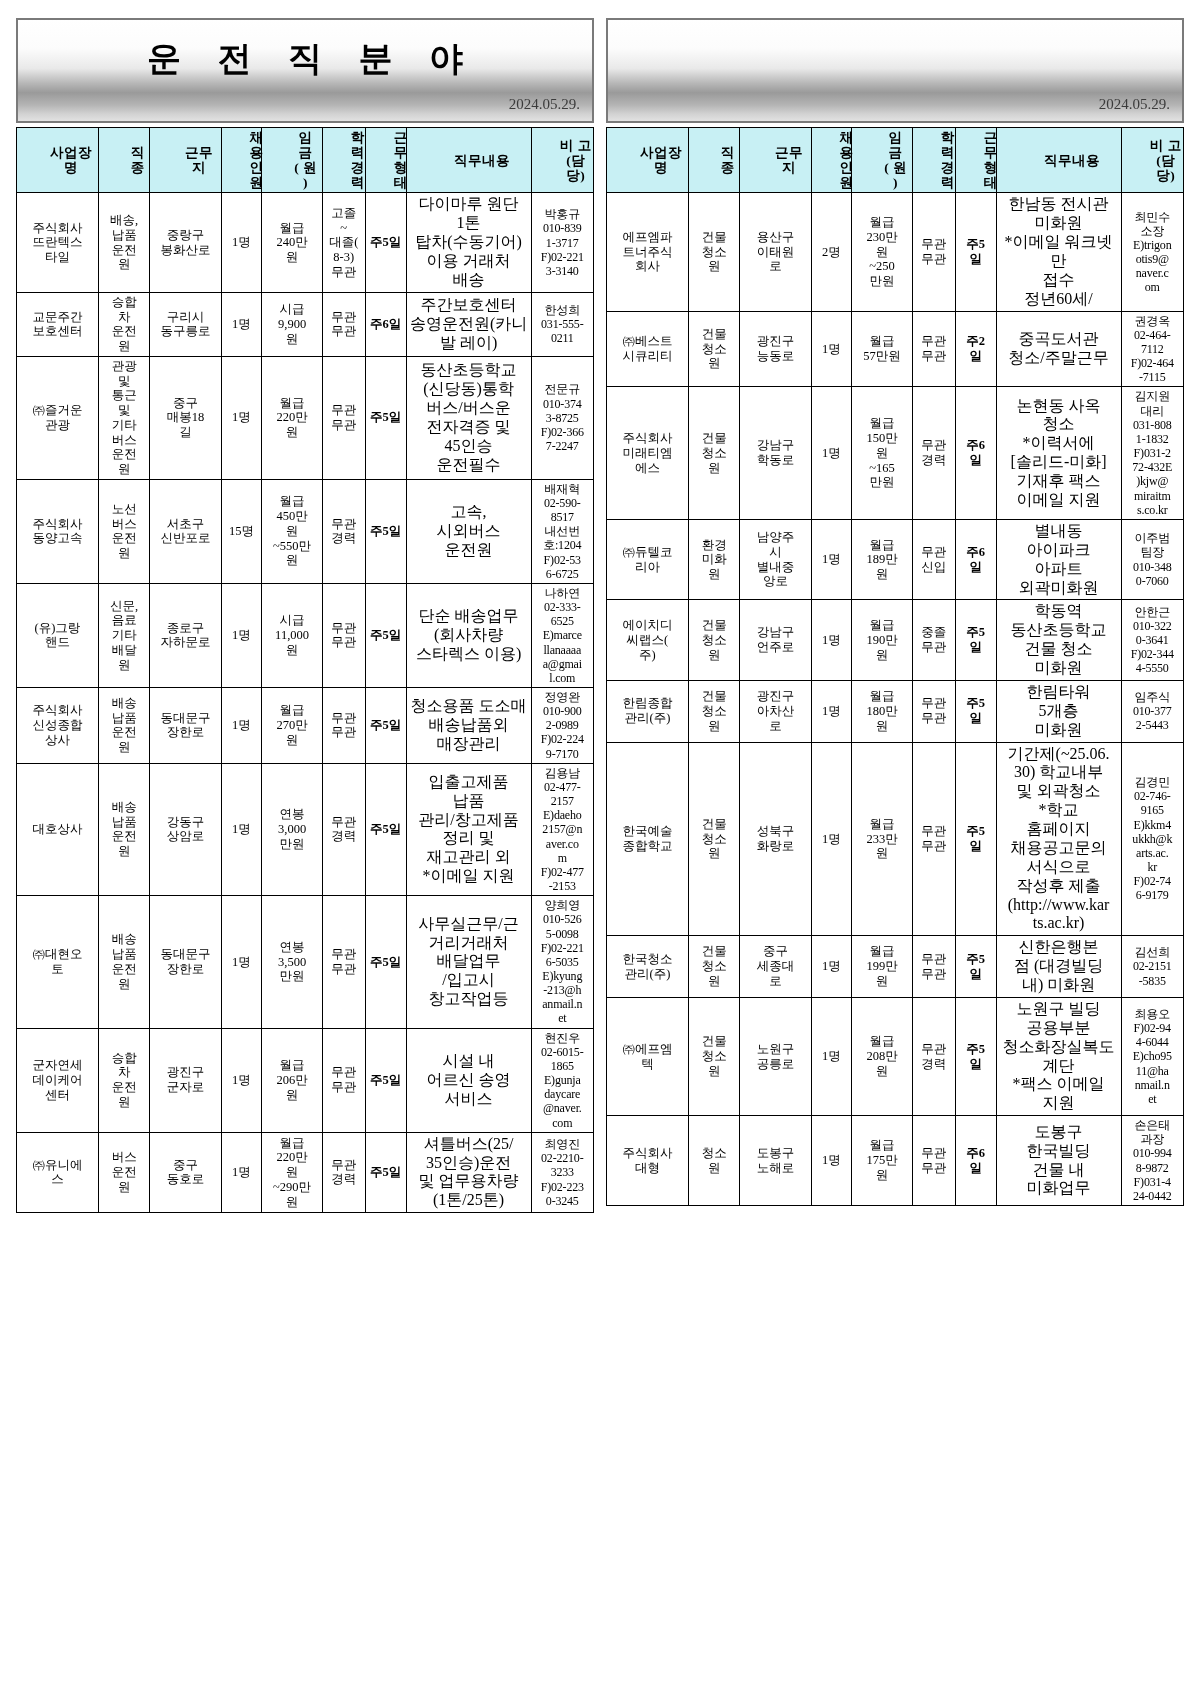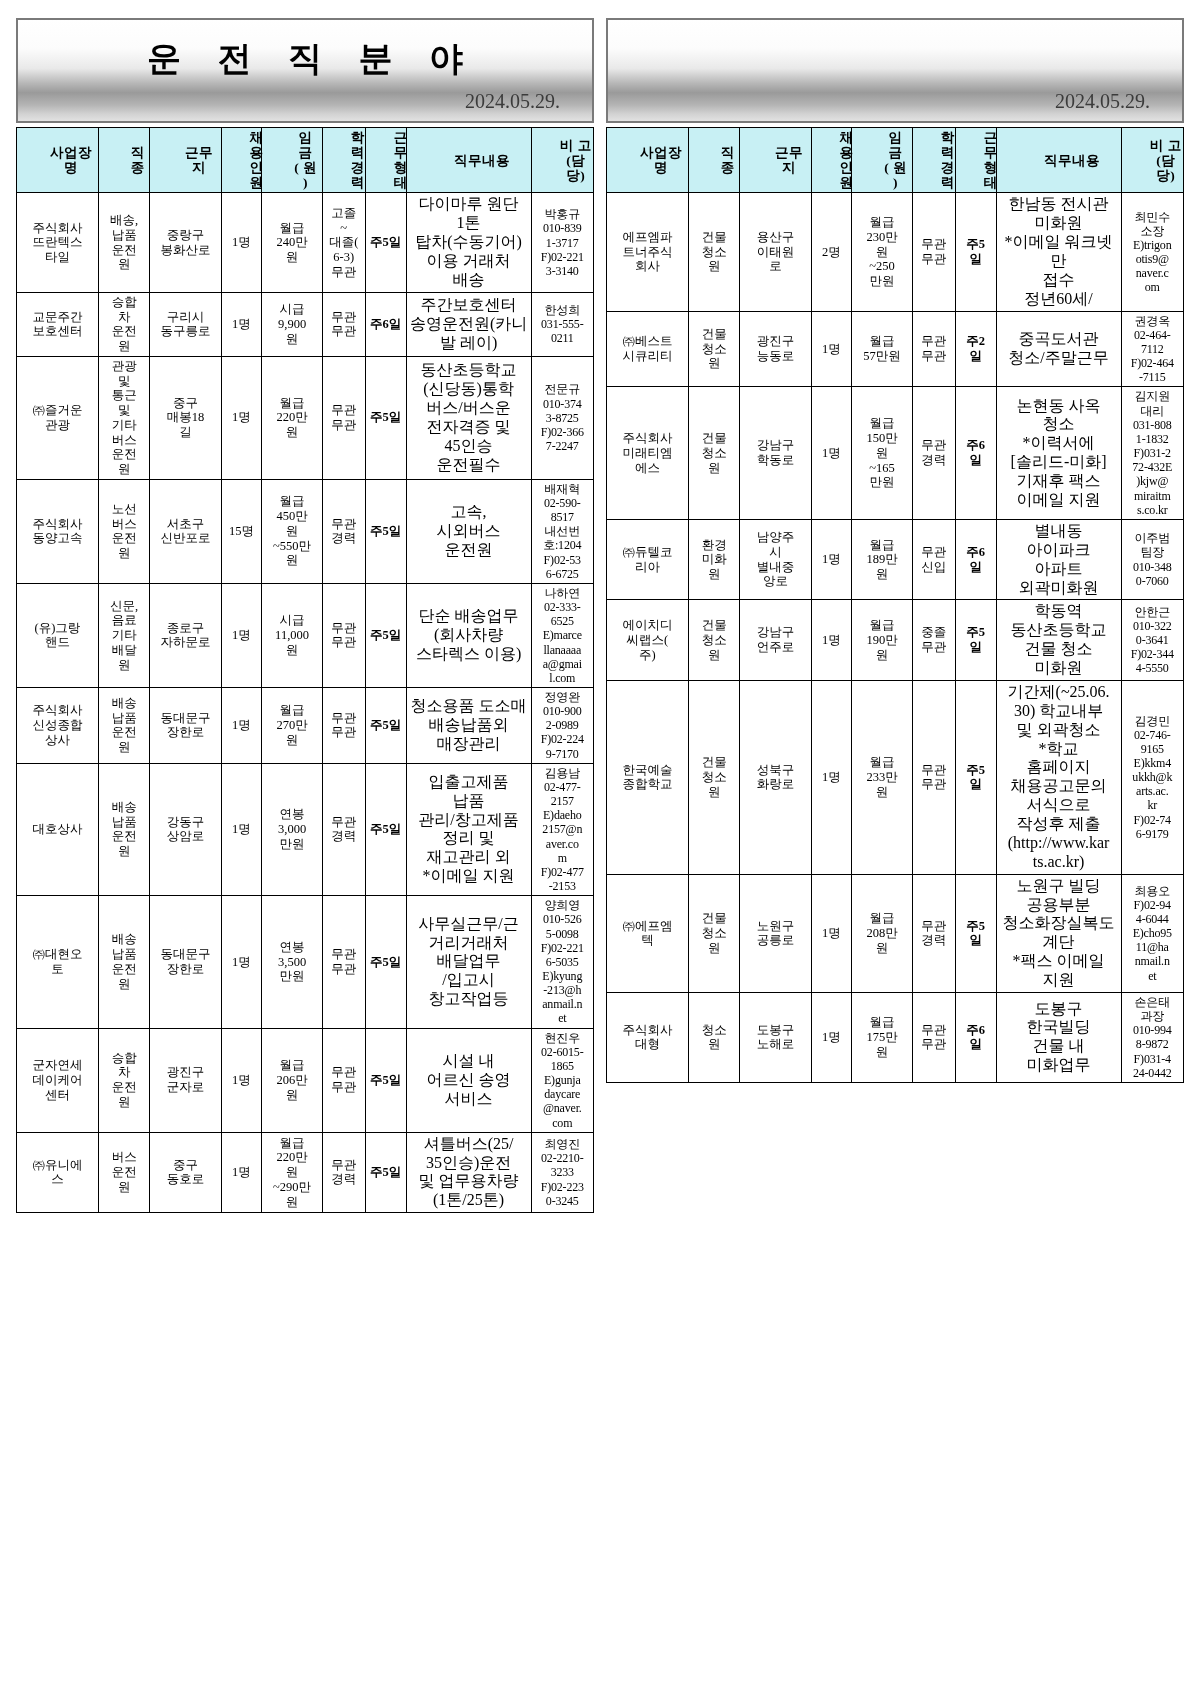--- a/index.html
+++ b/index.html
@@ -46,23 +46,23 @@
     text-align: center;
     font-size: 34px;
     font-weight: 700;
     letter-spacing: 14px;
     color: #000;
     text-indent: 14px;
     font-family: "Liberation Serif", "DejaVu Serif", serif;
   }
   .banner-date {
     position: absolute;
-    right: 32px;
+    right: 12px;
     bottom: 8px;
-    font-size: 20px;
+    font-size: 15px;
     color: #3b3b3b;
     font-family: "Liberation Serif", "DejaVu Serif", serif;
     text-align: center;
   }
 
   
   table.joblist {
     width: 100%;
     border-collapse: collapse;
     table-layout: fixed;
@@ -164,21 +164,21 @@
 원</td>
             <td class="cell-loc nowrap-cell">중랑구
 봉화산로</td>
             <td class="cell-cnt nowrap-cell">1명</td>
             <td class="cell-pay nowrap-cell">월급
 240만
 원</td>
             <td class="cell-edu nowrap-cell">고졸
 ~
 대졸(
-6-3)
+8-3)
 무관</td>
             <td class="cell-type nowrap-cell">주5일</td>
             <td class="cell-duty nowrap-cell">다이마루 원단
 1톤
 탑차(수동기어)
 이용 거래처
 배송</td>
             <td class="cell-note nowrap-cell">박홍규
 010-839
 1-3717
@@ -619,20 +619,44 @@
 동산초등학교
 건물 청소
 미화원</td>
             <td class="cell-note nowrap-cell">안한근
 010-322
 0-3641
 F)02-344
 4-5550</td>
           </tr>
           <tr>
+            <td class="cell-name nowrap-cell">한림종합
+관리(주)</td>
+            <td class="cell-job nowrap-cell">건물
+청소
+원</td>
+            <td class="cell-loc nowrap-cell">광진구
+아차산
+로</td>
+            <td class="cell-cnt nowrap-cell">1명</td>
+            <td class="cell-pay nowrap-cell">월급
+180만
+원</td>
+            <td class="cell-edu nowrap-cell">무관
+무관</td>
+            <td class="cell-type nowrap-cell">주5
+일</td>
+            <td class="cell-duty nowrap-cell">한림타워
+5개층
+미화원</td>
+            <td class="cell-note nowrap-cell">임주식
+010-377
+2-5443</td>
+          </tr>
+          <tr>
             <td class="cell-name nowrap-cell">한국예술
 종합학교</td>
             <td class="cell-job nowrap-cell">건물
 청소
 원</td>
             <td class="cell-loc nowrap-cell">성북구
 화랑로</td>
             <td class="cell-cnt nowrap-cell">1명</td>
             <td class="cell-pay nowrap-cell">월급
 233만
@@ -655,20 +679,44 @@
 02-746-
 9165
 E)kkm4
 ukkh@k
 arts.ac.
 kr
 F)02-74
 6-9179</td>
           </tr>
           <tr>
+            <td class="cell-name nowrap-cell">한국청소
+관리(주)</td>
+            <td class="cell-job nowrap-cell">건물
+청소
+원</td>
+            <td class="cell-loc nowrap-cell">중구
+세종대
+로</td>
+            <td class="cell-cnt nowrap-cell">1명</td>
+            <td class="cell-pay nowrap-cell">월급
+199만
+원</td>
+            <td class="cell-edu nowrap-cell">무관
+무관</td>
+            <td class="cell-type nowrap-cell">주5
+일</td>
+            <td class="cell-duty nowrap-cell">신한은행본
+점 (대경빌딩
+내) 미화원</td>
+            <td class="cell-note nowrap-cell">김선희
+02-2151
+-5835</td>
+          </tr>
+          <tr>
             <td class="cell-name nowrap-cell">㈜에프엠
 텍</td>
             <td class="cell-job nowrap-cell">건물
 청소
 원</td>
             <td class="cell-loc nowrap-cell">노원구
 공릉로</td>
             <td class="cell-cnt nowrap-cell">1명</td>
             <td class="cell-pay nowrap-cell">월급
 208만

